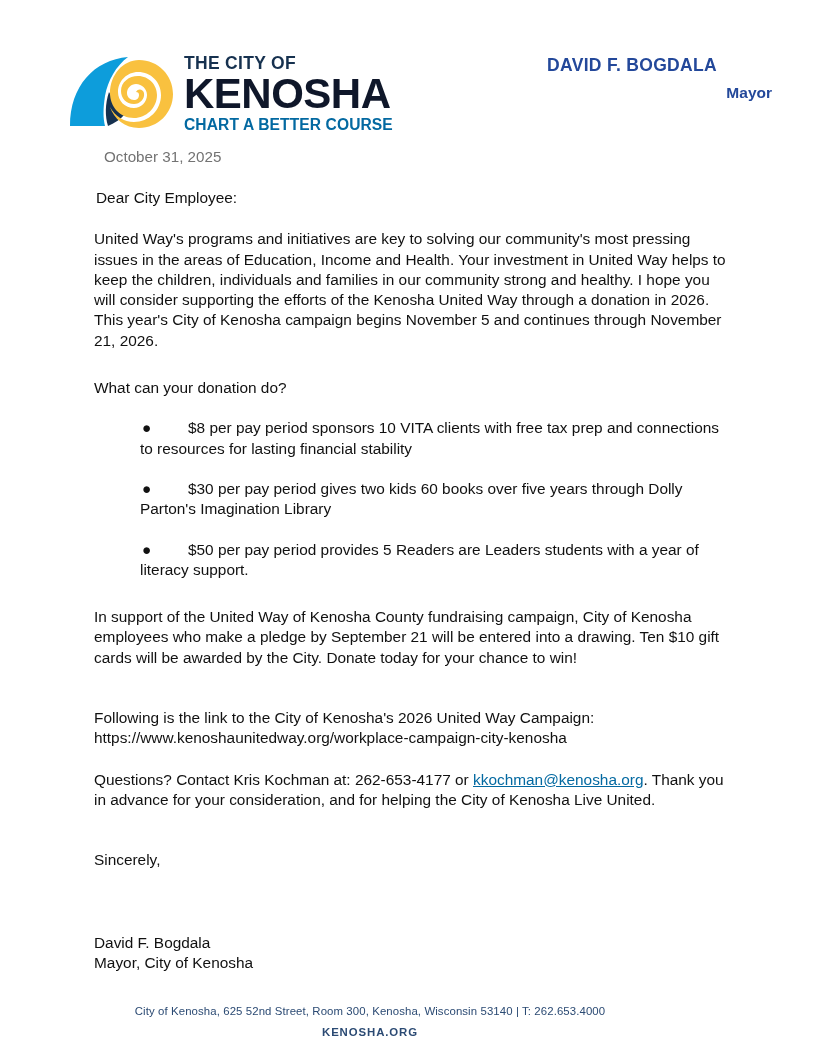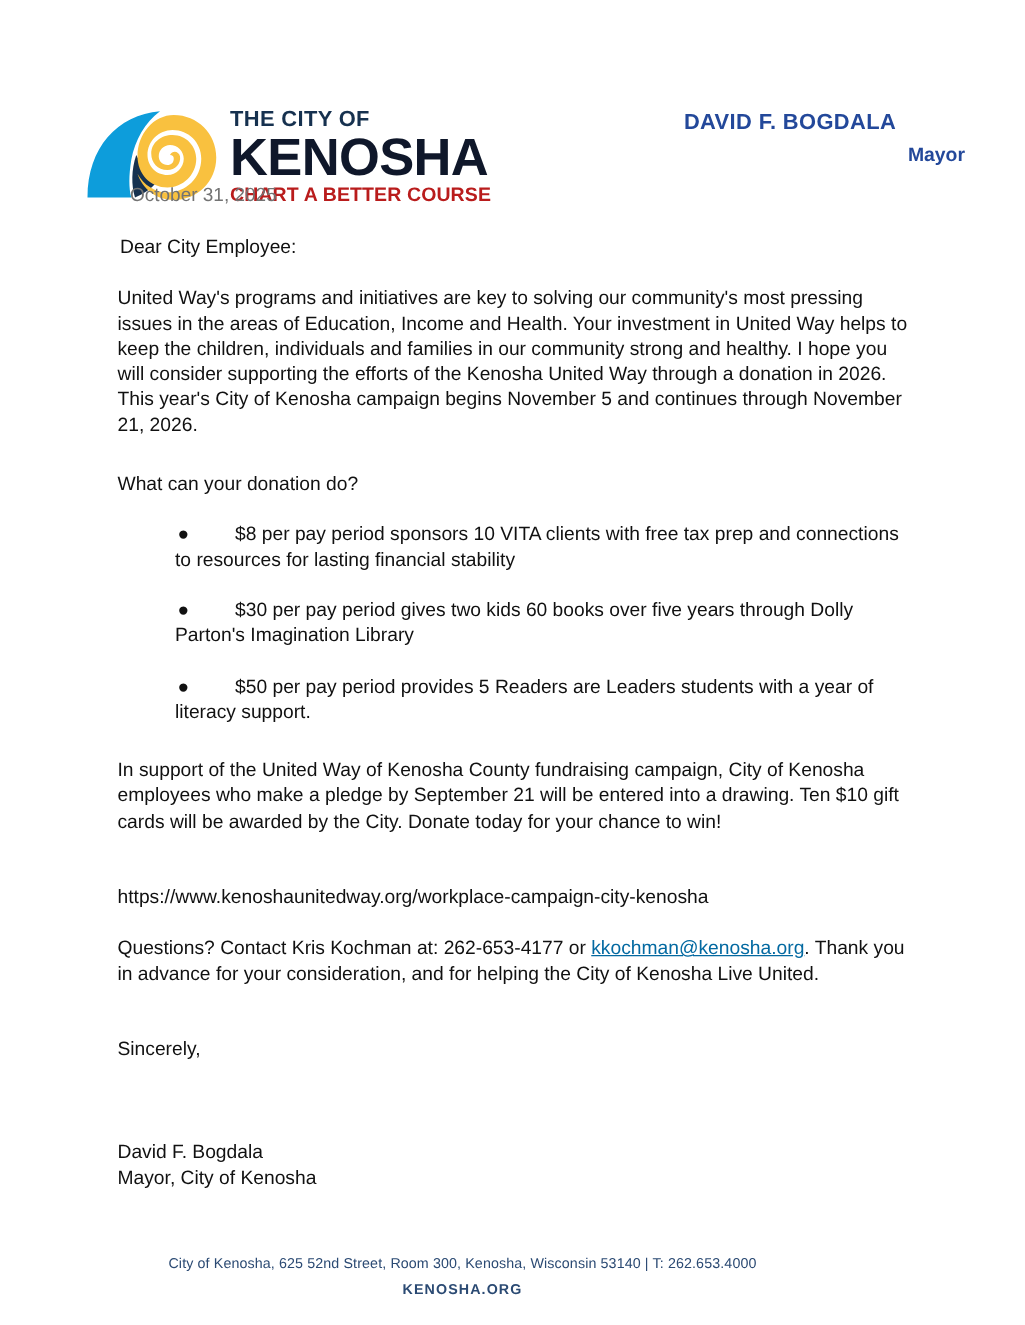--- a/index.html
+++ b/index.html
@@ -21,21 +21,20 @@
     box-sizing: border-box;
   }
 
   
   .header {
     position: absolute;
     left: 0;
     top: 0;
     width: 820px;
     height: 150px;
-    margin-top: 32px;
   }
   .logo-block {
     position: absolute;
     left: 68px;
     top: 52px;
     display: flex;
     align-items: flex-start;
   }
   .logo-mark {
     width: 112px;
@@ -57,21 +56,21 @@
     font-size: 42px;
     font-weight: bold;
     color: #0f172a;
     letter-spacing: -0.5px;
     line-height: 0.96;
     margin-top: 1px;
   }
   .logo-line-bottom {
     font-size: 15.6px;
     font-weight: bold;
-    color: #b91c1c;
+    color: #0369a1;
     letter-spacing: 0.1px;
     margin-top: 3px;
   }
 
   .mayor-block {
     position: absolute;
     left: 492px;
     top: 55px;
     width: 280px;
     text-align: center;
@@ -238,20 +237,21 @@
           <span class="btext">$50 per pay period provides 5 Readers are Leaders students with a year of literacy support.</span>
         </li>
       </ul>
 
       <div class="gap-lg"></div>
 
       <p>In support of the United Way of Kenosha County fundraising campaign, City of Kenosha employees who make a pledge by September 21 will be entered into a drawing. Ten $10 gift cards will be awarded by the City. Donate today for your chance to win!</p>
 
       <div class="gap-xl"></div>
 
+      <p>Following is the link to the City of Kenosha's 2026 United Way Campaign:</p>
       <p>https://www.kenoshaunitedway.org/workplace-campaign-city-kenosha</p>
 
       <div class="gap-md"></div>
 
       <p><span>Questions? Contact Kris Kochman at: 262-653-4177 or </span><a class="maillink" href="#">kkochman@kenosha.org</a><span>. Thank you in advance for your consideration, and for helping the City of Kenosha Live United.</span></p>
 
       <div class="gap-xl"></div>
 
       <p>Sincerely,</p>
 

